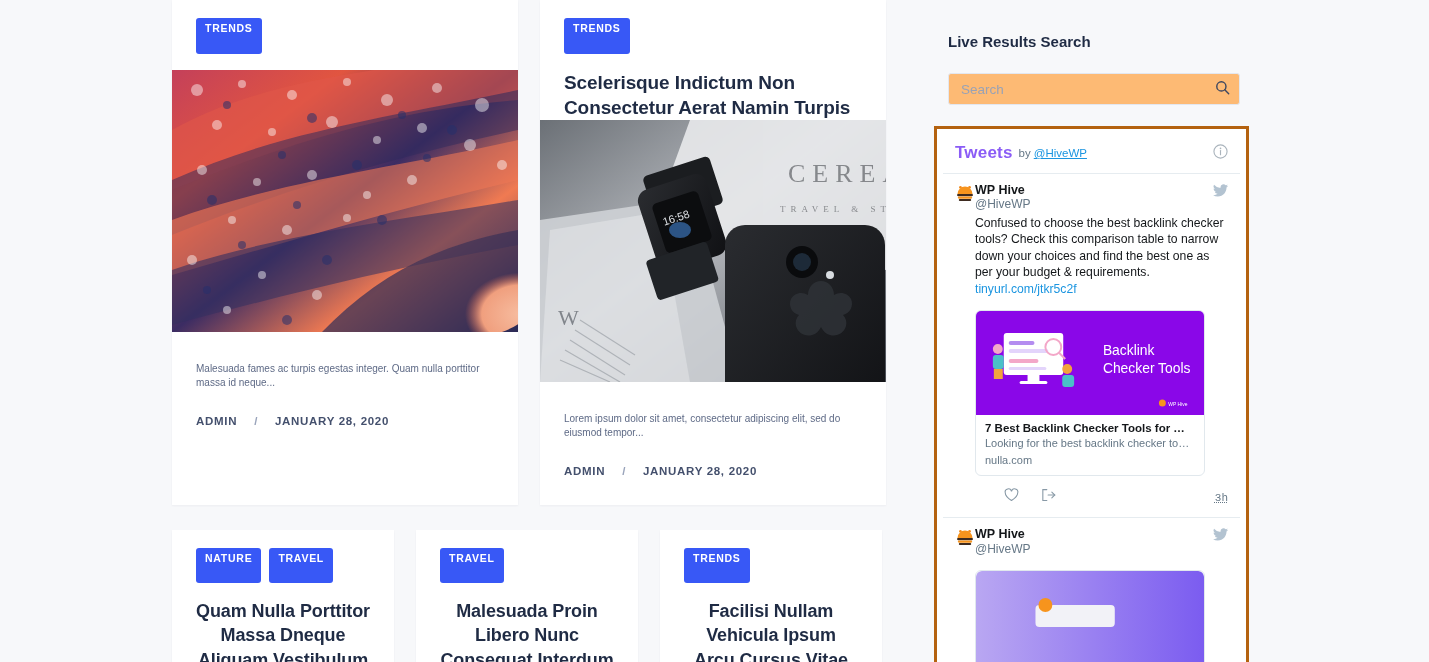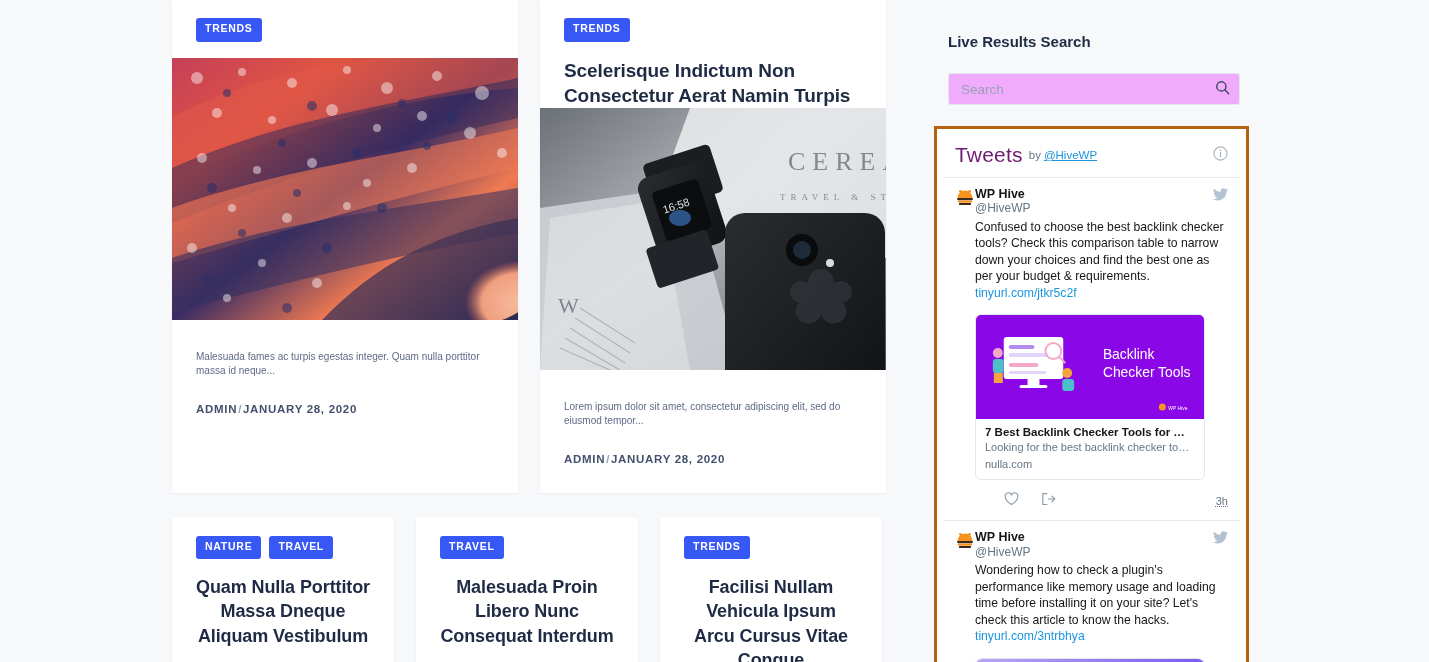--- a/index.html
+++ b/index.html
@@ -25,21 +25,21 @@
   }
   .card-pad { padding: 18px 24px 0 24px; }
   .badges { display: flex; gap: 8px; margin-bottom: 16px; }
   .badge {
     display: inline-block;
     background: #3858f6;
     color: #ffffff;
     font-size: 10.5px;
     font-weight: bold;
     letter-spacing: .07em;
-    padding: 5px 9px 8px 9px;
+    padding: 5px 9px 20px 9px;
     border-radius: 3px;
     line-height: 1;
   }
   .card-title {
     font-size: 19px;
     font-weight: bold;
     line-height: 1.32;
     color: #1f2b44;
     letter-spacing: -.1px;
   }
@@ -53,21 +53,21 @@
     margin-top: 30px;
   }
   .card-meta {
     font-size: 11.5px;
     font-weight: bold;
     letter-spacing: .06em;
     color: #44506d;
     padding: 0 24px 28px 24px;
     margin-top: 24px;
     display: flex;
-    gap: 1px;
+    gap: 17px;
   }
   .card-meta .sep { color: #9aa4bb; }
 
   .row-bottom { display: flex; gap: 22px; margin-top: 25px; }
   .card-sm { background: #ffffff; width: 222px; min-height: 140px; box-shadow: 0 1px 2px rgba(30,40,70,.05); }
   .card-sm .card-pad { padding: 18px 24px 0 24px; }
   .card-sm .card-title { font-size: 18px; line-height: 1.35; text-align: center; }
 
   
   .sidebar { position: absolute; left: 934px; top: 17px; width: 320px; }
@@ -76,21 +76,21 @@
     margin: 16px 0 0 14px;
   }
   .search-wrap {
     position: relative;
     margin: 23px 14px 0 14px;
     height: 32px;
   }
   .search-input {
     width: 100%; height: 32px;
     border: 1px solid #e3e7ef;
-    background: #f0abfc;
+    background: #fdba74;
     border-radius: 3px;
     padding: 0 36px 0 12px;
     font-size: 13.5px;
     color: #3f4a63;
     font-family: "Liberation Sans", sans-serif;
     outline: none;
   }
   .search-input::placeholder { color: #99a2b5; }
   .search-btn {
     position: absolute; right: 6px; top: 4px;
@@ -108,21 +108,21 @@
     height: 548px;
     overflow: hidden;
     position: relative;
   }
   .tw-inner { background: #ffffff; margin: 6px; width: 297px; height: 540px; overflow: hidden; }
   .tw-head {
     display: flex; align-items: center;
     padding: 8px 12px 10px 12px;
     border-bottom: 1px solid #e6ecf0;
   }
-  .tw-head-title { font-size: 21px; color: #701a75; font-weight: normal; letter-spacing: .2px; }
+  .tw-head-title { font-size: 17px; color: #8b5cf6; font-weight: bold; letter-spacing: .2px; }
   .tw-head-by { font-size: 11.5px; color: #657786; margin-left: 6px; }
   .tw-head-handle { font-size: 11.5px; color: #1b95e0; margin-left: 3px; }
   .tw-info { margin-left: auto; opacity: .55; }
 
   .tweet { padding: 9px 12px 0 12px; border-bottom: 1px solid #e6ecf0; position: relative; }
   .tweet-row { display: flex; }
   .tw-avatar {
     width: 20px; height: 20px; flex: 0 0 20px; margin-top: 1px;
   }
   .tw-body { flex: 1; min-width: 0; }
@@ -145,21 +145,21 @@
     font-size: 11.5px; font-weight: bold; color: #14171a;
     white-space: nowrap; overflow: hidden; text-overflow: ellipsis;
   }
   .tw-card-desc {
     font-size: 11px; color: #657786; margin-top: 3px;
     white-space: nowrap; overflow: hidden; text-overflow: ellipsis;
   }
   .tw-card-dom { font-size: 11px; color: #657786; margin-top: 5px; }
   .tw-actions {
     display: flex; align-items: center; gap: 22px;
-    padding: 12px 0 10px 0; margin-left: 29px;
+    padding: 12px 0 10px 0; margin-left: 29px; font-family: Liberation Mono, monospace;
   }
   .tw-time {
     margin-left: auto; font-size: 11px; color: #657786;
     text-decoration: underline; text-decoration-style: dotted;
   }
 </style>
 </head>
 <body>
 
 <div class="page">
@@ -473,24 +473,20 @@
                 <circle cx="17.5" cy="4" r="1.6" fill="#f08a1e"></circle>
                 <path d="M3 12a9 9 0 0 1 18 0z" fill="#f7941d"></path>
                 <rect x="2.4" y="12" width="19.2" height="2.6" rx="1.3" fill="#3e2b20"></rect>
                 <rect x="3.4" y="15" width="17.2" height="2.6" rx="1.3" fill="#f7941d"></rect>
                 <rect x="4.6" y="18" width="14.8" height="2.4" rx="1.2" fill="#3e2b20"></rect>
               </svg>
             </span>
             <div class="tw-body">
               <div class="tw-name">WP Hive</div>
               <div class="tw-handle">@HiveWP</div>
-              <div class="tw-text">
-                <span>Wondering how to check a plugin's performance like memory usage and loading time before installing it on your site? Let's check this article to know the hacks.</span>
-                <a class="tw-link" href="#">tinyurl.com/3ntrbhya</a>
-              </div>
 
               <div class="tw-card">
                 <svg class="tw-card-img" viewBox="0 0 230 104" preserveAspectRatio="none" xmlns="http://www.w3.org/2000/svg">
                   <defs>
                     <linearGradient id="pp" x1="0" y1="0" x2="1" y2="0">
                       <stop offset="0" stop-color="#b9a7f2"></stop>
                       <stop offset="1" stop-color="#7b5cf0"></stop>
                     </linearGradient>
                   </defs>
                   <rect width="230" height="104" rx="6" fill="url(#pp)"></rect>

